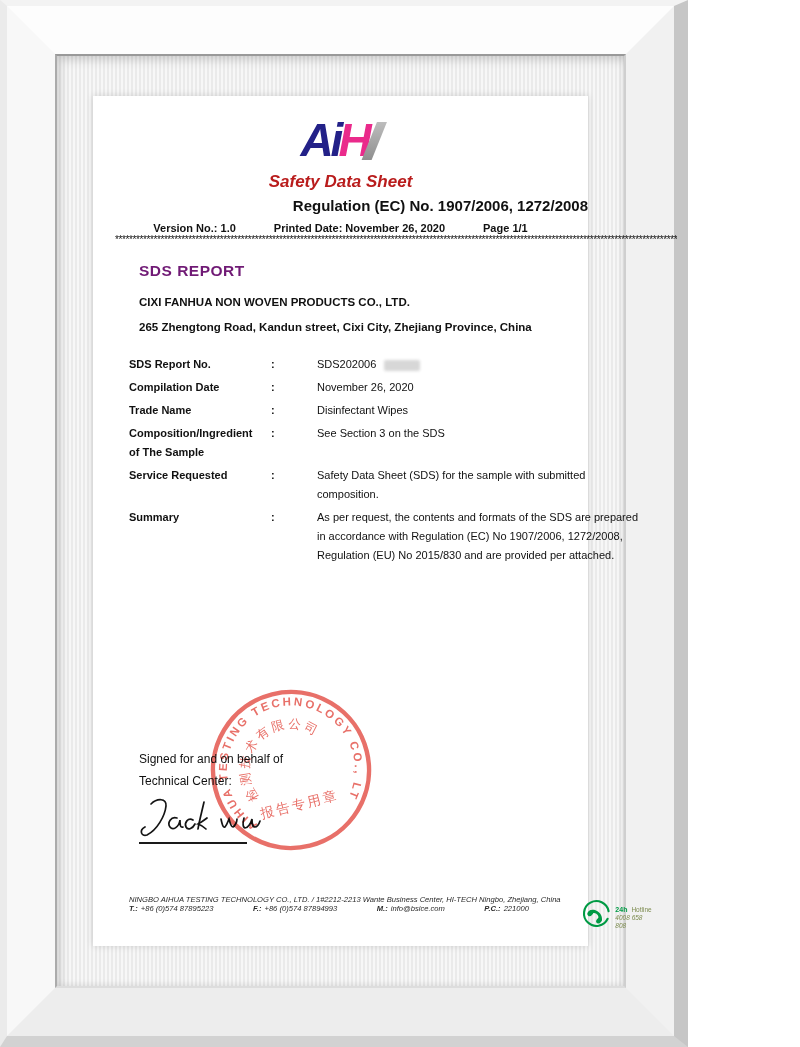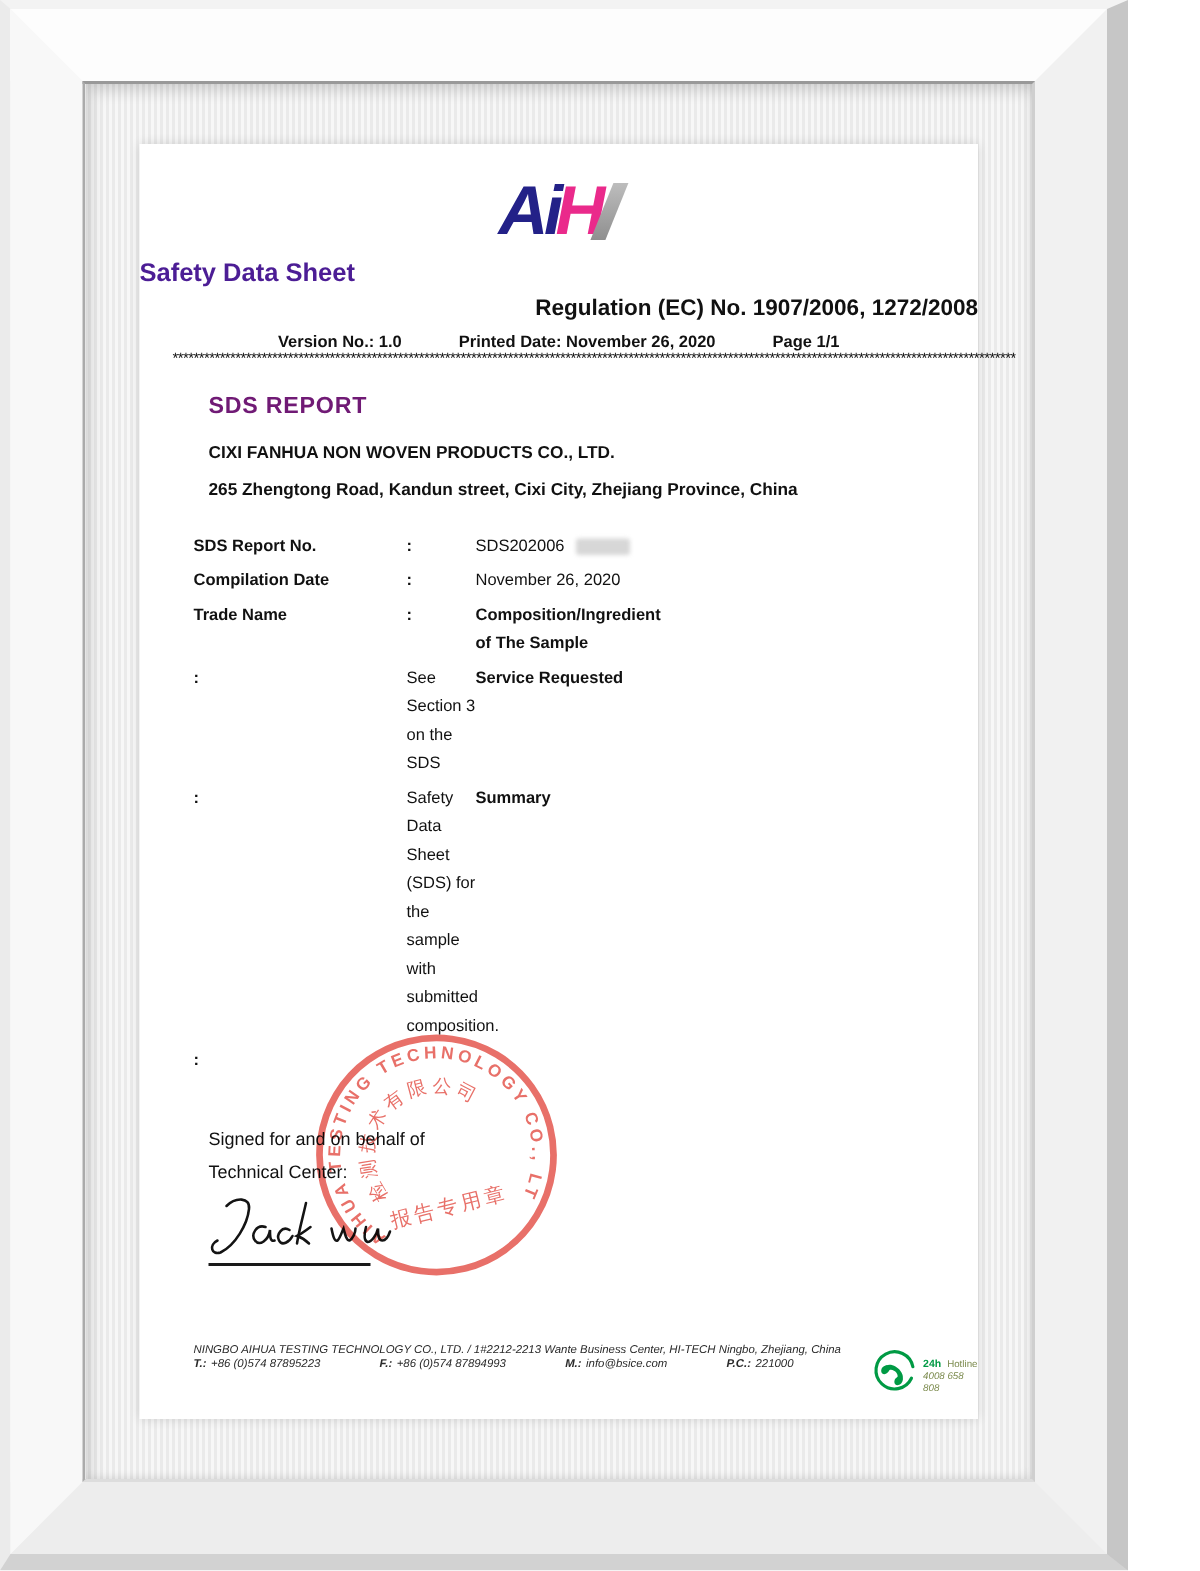--- a/index.html
+++ b/index.html
@@ -2,43 +2,43 @@
 <html><head>
 <meta charset="utf-8">
 <style>
   html,body{margin:0;padding:0;}
   body{
     width:800px;height:1047px;overflow:hidden;
     font-family:"Liberation Sans", sans-serif;
     background:#ffffff;
   }
   
-  .photo{position:relative;width:752px;height:1047px;box-sizing:border-box;
+  .photo{position:relative;width:688px;height:1047px;box-sizing:border-box;
     border-top:6px solid #f3f3f3;border-left:7px solid #ebebeb;
     border-right:14px solid #c6c6c6;border-bottom:11px solid #d2d2d2;}
   .frame-face{width:100%;height:100%;box-sizing:border-box;
     border:48px solid;border-color:#fdfdfd #f1f1f1 #ededed #f8f8f8;}
   .frame-lip{width:100%;height:100%;box-sizing:border-box;
     border:2px solid;border-color:#999999 #cfcfcf #dddddd #ababab;}
   .mat{width:100%;height:100%;box-sizing:border-box;padding:40px 36px;
     background:repeating-linear-gradient(90deg,#f7f7f7 0 2px,#eaeaea 2px 4px);
     box-shadow:inset 3px 4px 10px rgba(0,0,0,.16), inset -2px -2px 6px rgba(0,0,0,.05);}
   .page{position:relative;width:100%;height:100%;background:#ffffff;
     box-shadow:0 0 7px rgba(0,0,0,.14);}
 
   
   .logo{position:absolute;top:20px;left:50%;transform:translateX(-50%);
     font-weight:bold;font-style:italic;font-size:46px;line-height:48px;
     letter-spacing:-3px;white-space:nowrap;}
   .logo .ai{color:#232188;}
   .logo .h{color:#ea2a8b;margin-left:-2px;}
   .logo .slash{display:inline-block;width:10px;height:38px;margin-left:2px;
     background:linear-gradient(#bdbdbd,#8f8f8f);transform:skewX(-22deg) translateY(4px);}
-  .doc-title{position:absolute;top:76px;left:0;right:0;
-    font-size:17px;font-weight:bold;color:#4c1d95;}
+  .doc-title{position:absolute;top:76px;left:0;right:0;text-align:center;
+    font-size:17px;font-weight:bold;color:#b91c1c;font-style:italic;}
   .doc-subtitle{position:absolute;top:101px;left:0;right:0;text-align:right;
     font-size:15px;font-weight:bold;color:#111;}
   .meta-row{position:absolute;top:126px;left:0;right:0;display:flex;
     justify-content:center;gap:38px;font-size:11px;font-weight:bold;color:#111;}
   .stars{position:absolute;top:138px;left:22px;width:562px;height:12px;
     overflow:hidden;white-space:nowrap;font-size:10px;letter-spacing:-.4px;color:#111;}
 
   
   .sds-heading{position:absolute;top:166px;left:46px;font-size:15.5px;
     font-weight:bold;letter-spacing:.5px;color:#701a75;}
@@ -102,31 +102,33 @@
         <div class="lab">SDS Report No.</div>
         <div class="col">:</div>
         <div class="val"><span>SDS202006</span><span class="redacted"></span></div>
 
         <div class="lab">Compilation Date</div>
         <div class="col">:</div>
         <div class="val">November 26, 2020</div>
 
         <div class="lab">Trade Name</div>
         <div class="col">:</div>
+        <div class="val">Disinfectant Wipes</div>
 
         <div class="lab"><span>Composition/Ingredient</span><br><span>of The Sample</span></div>
         <div class="col">:</div>
         <div class="val">See Section 3 on the SDS</div>
 
         <div class="lab">Service Requested</div>
         <div class="col">:</div>
         <div class="val">Safety Data Sheet (SDS) for the sample with submitted composition.</div>
 
         <div class="lab">Summary</div>
         <div class="col">:</div>
+        <div class="val">As per request, the contents and formats of the SDS are prepared in accordance with Regulation (EC) No 1907/2006, 1272/2008, Regulation (EU) No 2015/830 and are provided per attached.</div>
       </div>
 
       <div class="sign-block">
         <div>Signed for and on behalf of</div>
         <div>Technical Center:</div>
       </div>
 
       <svg class="signature" width="130" height="48" viewBox="0 0 130 48" aria-label="Jack wu">
         <g fill="none" stroke="#141414" stroke-width="1.7" stroke-linecap="round">
           <path d="M14,10 C 20,4 30,4 29,12 C 28,22 20,36 10,41 C 4,43 2,36 8,33"></path>

